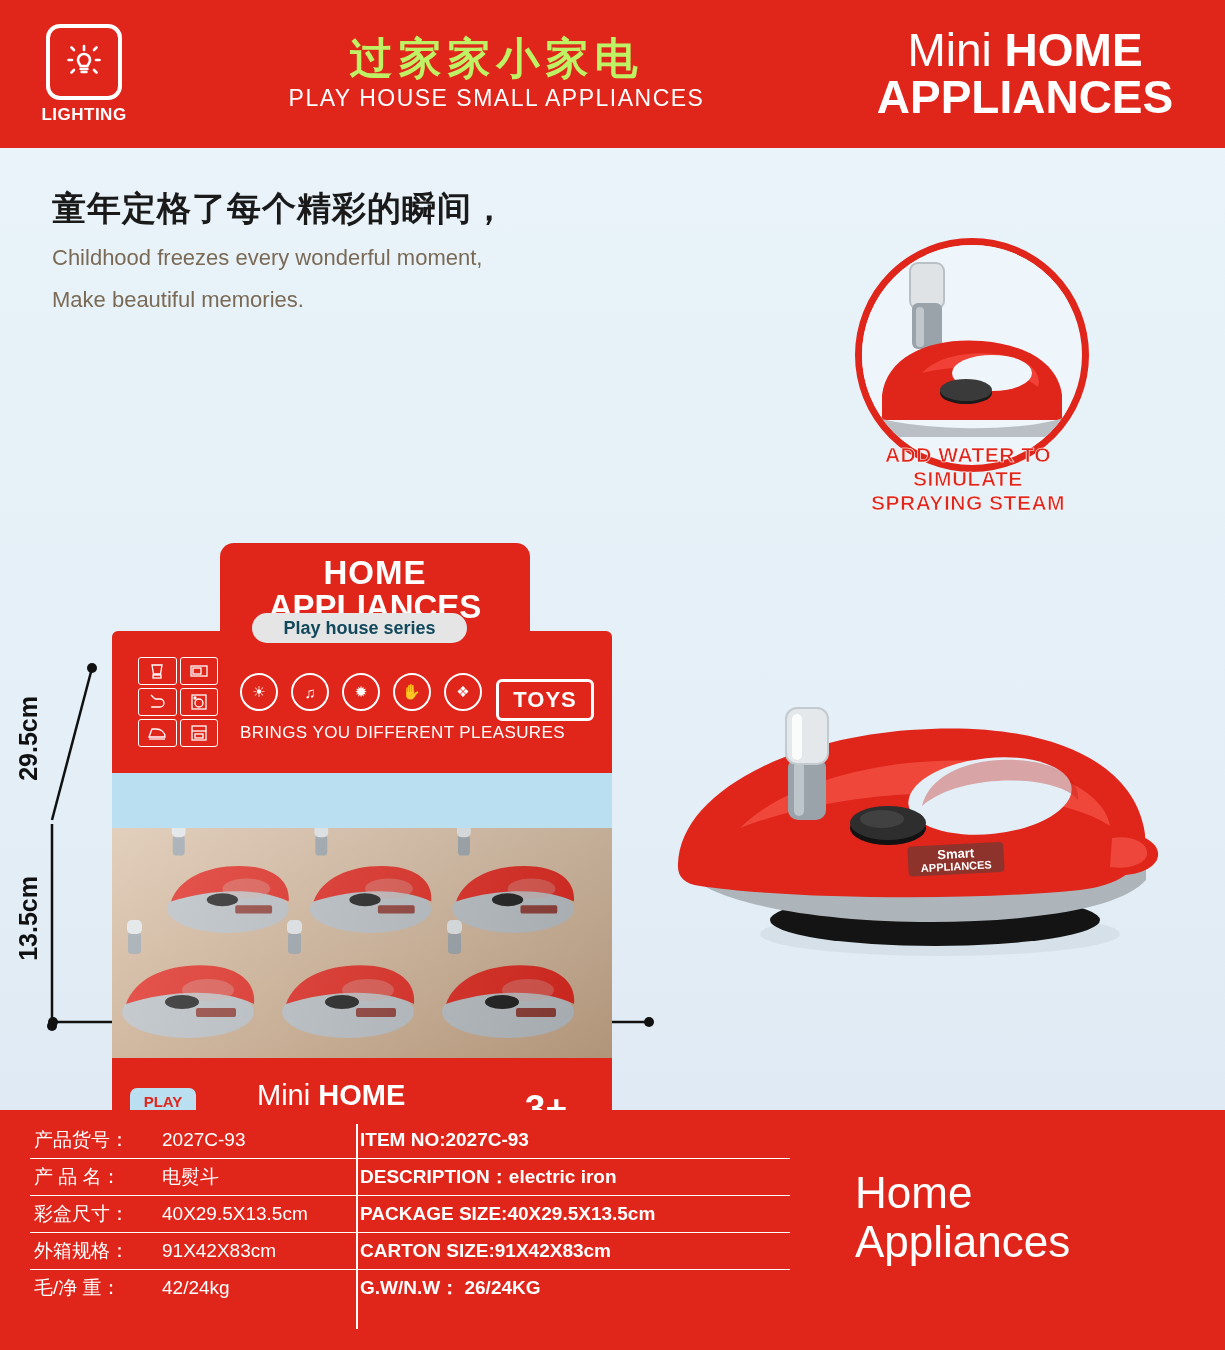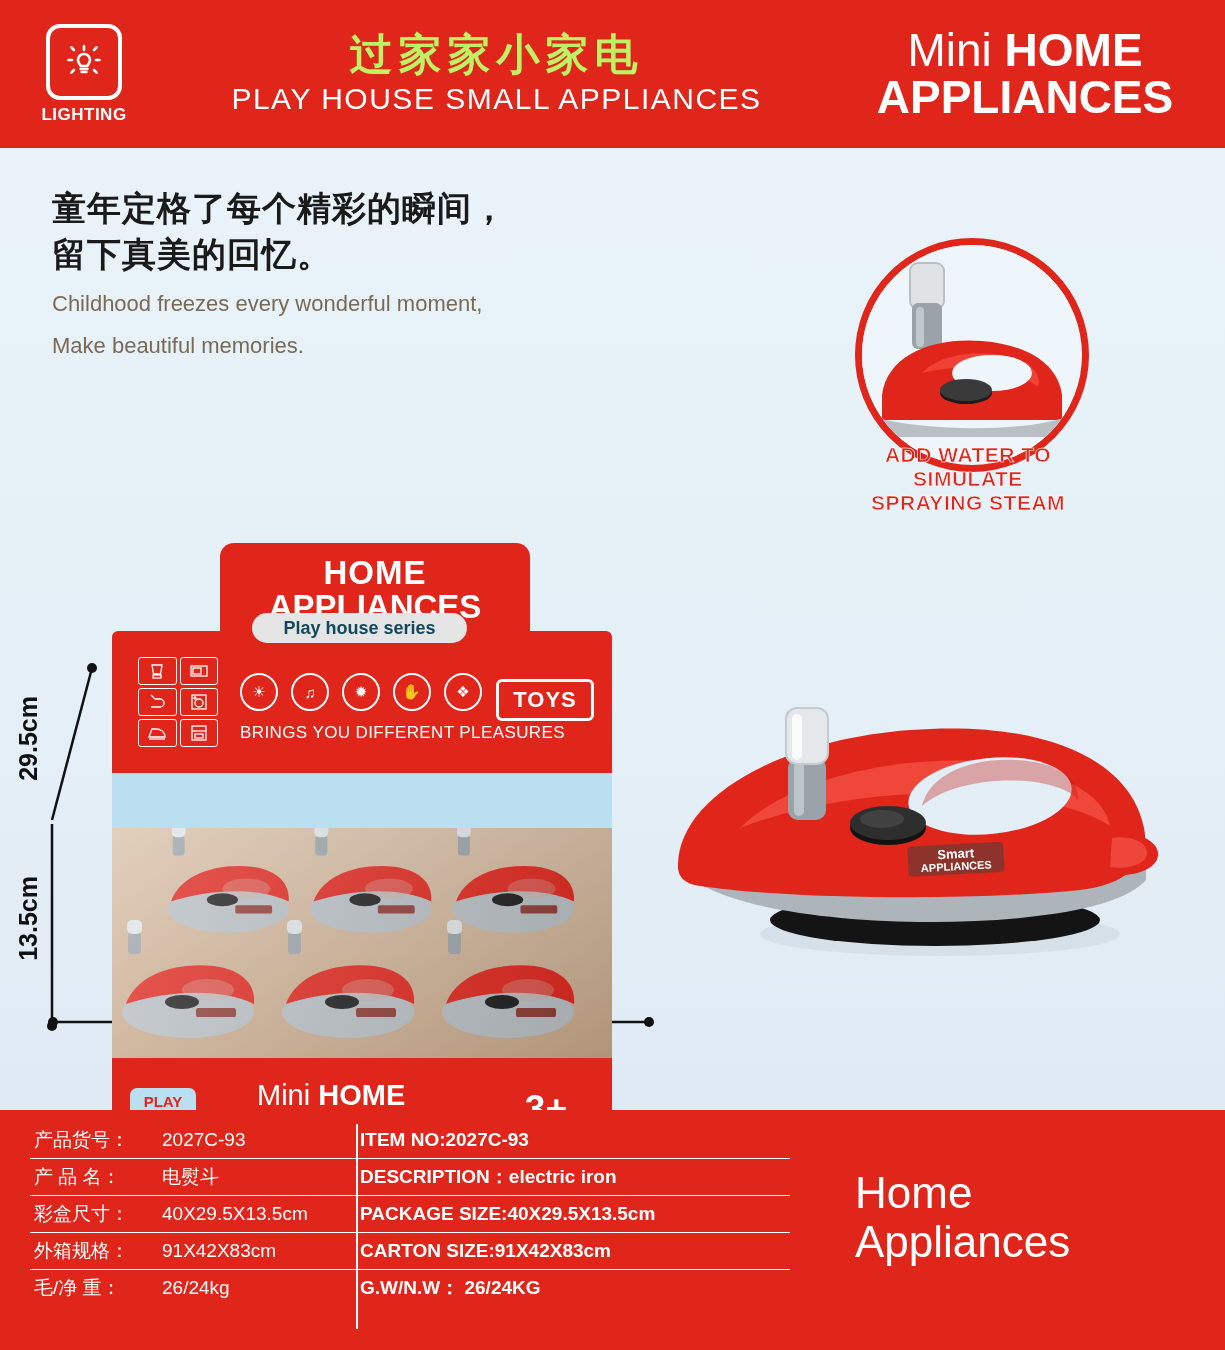--- a/index.html
+++ b/index.html
@@ -27,21 +27,21 @@
   }
   .header-center{
     flex:1;display:flex;flex-direction:column;align-items:center;justify-content:center;
     margin-left:20px;
   }
   .cn-title{
     color:#bef264;font-size:43px;font-weight:bold;letter-spacing:6px;
     line-height:1.05;
   }
   .en-subtitle{
-    color:#fff;font-size:30px;letter-spacing:1.5px;margin-top:4px;
+    color:#fff;font-size:23px;letter-spacing:1.5px;margin-top:4px;
   }
   .header-right{
     width:360px;display:flex;flex-direction:column;align-items:center;justify-content:center;
     margin-right:20px;
   }
   .hr-line1{color:#fff;font-size:46px;font-weight:bold;line-height:1.0;letter-spacing:0px;}
   .hr-line1 .thin{font-weight:normal;}
   .hr-line2{color:#fff;font-size:46px;font-weight:bold;line-height:1.05;}
 
   
@@ -209,21 +209,20 @@
   <div class="header-right">
     <div class="hr-line1"><span class="thin">Mini </span><span>HOME</span></div>
     <div class="hr-line2">APPLIANCES</div>
   </div>
 </div>
 
 <div class="main">
 
   <div class="slogan">
     <div class="cn">童年定格了每个精彩的瞬间，</div>
-    <div class="cn">留下真美的回忆。</div>
     <div class="en">Childhood freezes every wonderful moment,</div>
     <div class="en">Make beautiful memories.</div>
   </div>
 
   <div class="callout">
     <svg width="206" height="206" viewBox="0 0 206 206">
       <rect width="206" height="206" fill="#eef6fb"></rect>
 
       <rect x="48" y="18" width="34" height="46" rx="8" fill="#dfe3e6" stroke="#b9c0c6" stroke-width="2"></rect>
       <rect x="50" y="58" width="30" height="46" rx="6" fill="#9aa3aa"></rect>
@@ -434,21 +433,21 @@
         <td class="c-val">40X29.5X13.5cm</td>
         <td class="c-en">PACKAGE SIZE:40X29.5X13.5cm</td>
       </tr>
       <tr>
         <td class="c-label">外箱规格：</td>
         <td class="c-val">91X42X83cm</td>
         <td class="c-en">CARTON SIZE:91X42X83cm</td>
       </tr>
       <tr>
         <td class="c-label">毛/净 重：</td>
-        <td class="c-val">26/24kg</td>
+        <td class="c-val">42/24kg</td>
         <td class="c-en">G.W/N.W： 26/24KG</td>
       </tr>
     </tbody>
   </table>
   <div class="divider-v"></div>
 
   <div class="footer-brand">
     <div>Home</div>
     <div>Appliances</div>
   </div>

